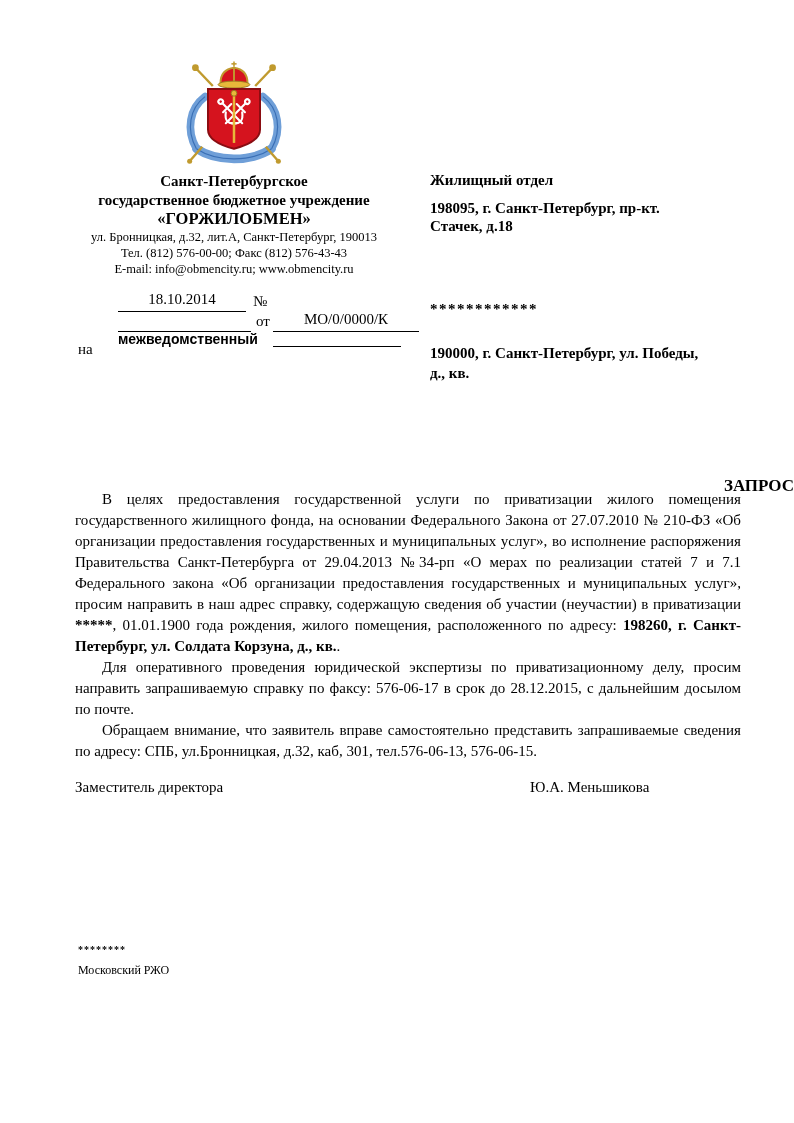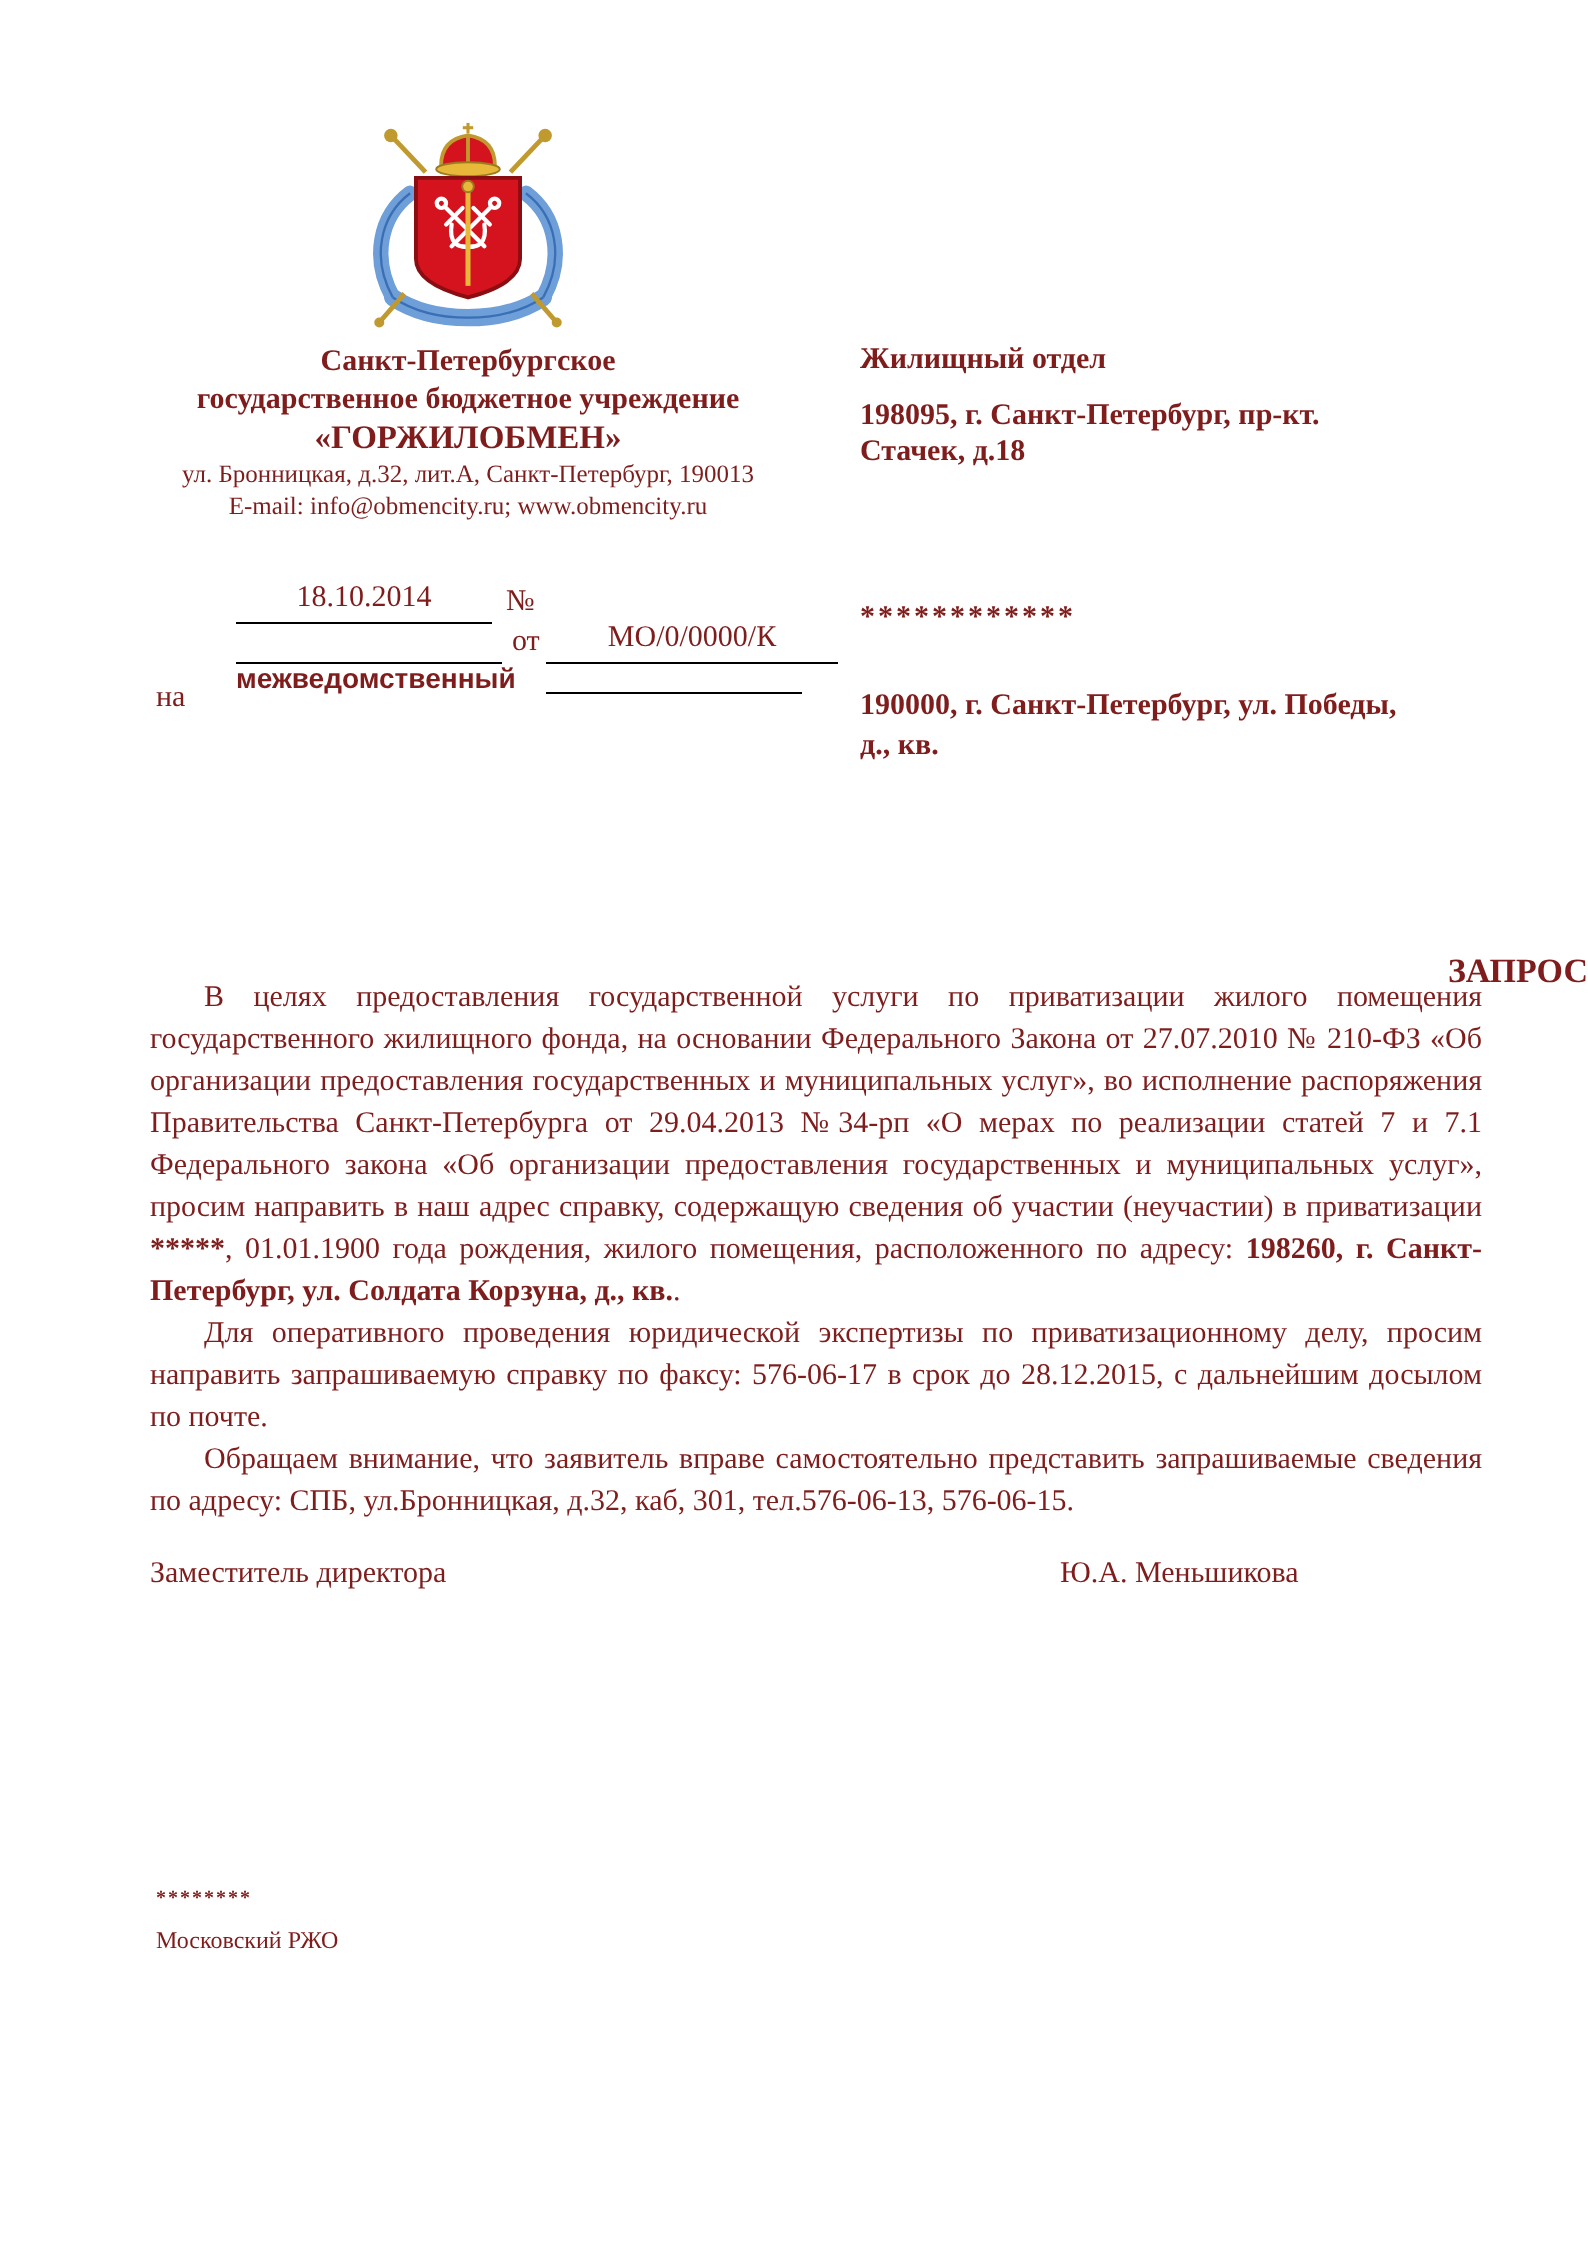--- a/index.html
+++ b/index.html
@@ -3,21 +3,21 @@
 <meta charset="utf-8">
 <style>
   * { margin:0; padding:0; box-sizing:border-box; }
   html,body { background:#808080; }
   .page {
     position:relative;
     width:794px; height:1123px;
     margin:0 auto;
     background:#ffffff;
     font-family:"Liberation Serif","DejaVu Serif",serif;
-    color:#7f1d1d;
+    color:#000000;
     overflow:hidden;
   }
 
   
   .header-left { position:absolute; left:58px; top:60px; width:352px; text-align:center; }
   .emblem { display:block; margin:0 auto 4px auto; width:120px; height:108px; }
   .org-line { font-weight:bold; font-size:15px; line-height:18.5px; }
   .org-name { font-weight:bold; font-size:16.5px; line-height:20px; }
   .contact-line { font-size:12.5px; line-height:16px; }
 
@@ -115,20 +115,21 @@
         </g>
       </g>
 
       <line x1="60" y1="34" x2="60" y2="86" stroke="#e8b83a" stroke-width="2.6"></line>
       <circle cx="60" cy="34.5" r="3" fill="#e8b83a" stroke="#9a7b20" stroke-width="1"></circle>
     </svg>
     <div class="org-line">Санкт-Петербургское</div>
     <div class="org-line">государственное бюджетное учреждение</div>
     <div class="org-name">«ГОРЖИЛОБМЕН»</div>
     <div class="contact-line">ул. Бронницкая, д.32, лит.А, Санкт-Петербург, 190013</div>
+    <div class="contact-line">Тел. (812) 576-00-00; Факс (812) 576-43-43</div>
     <div class="contact-line">E-mail: info@obmencity.ru;  www.obmencity.ru</div>
   </div>
 
   <div class="header-right">
     <div class="recipient-dept">Жилищный отдел</div>
     <div class="recipient-addr">198095, г. Санкт-Петербург, пр-кт.</div>
     <div>Стачек, д.18</div>
   </div>
 
   <div class="ref-piece u-line ref-date">18.10.2014</div>

